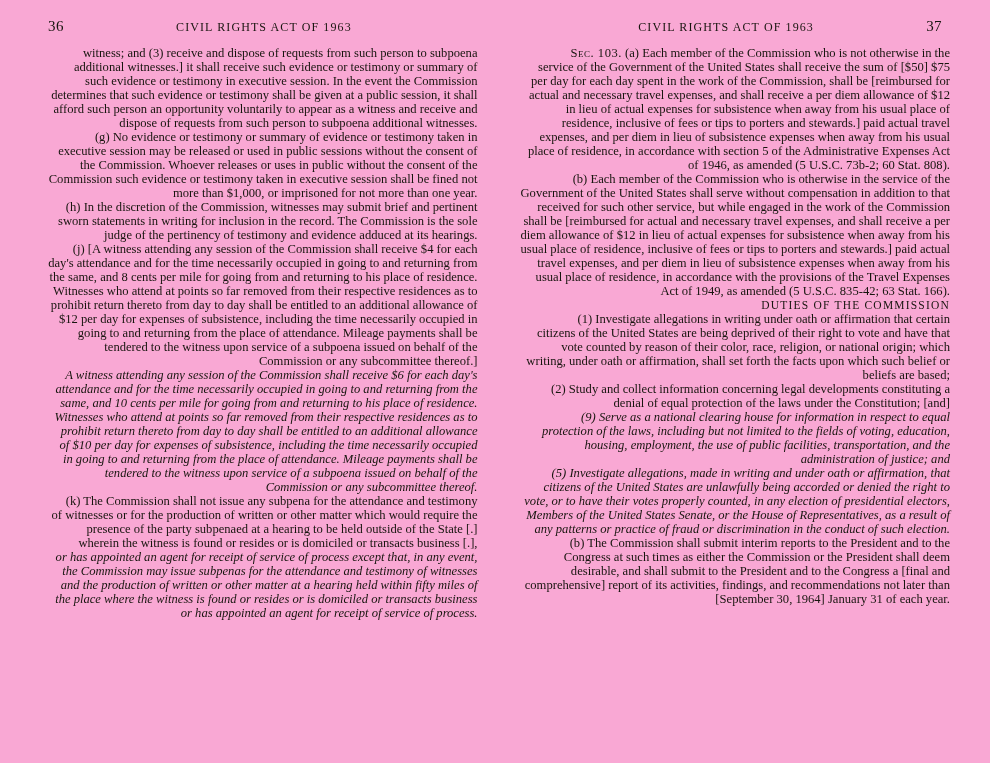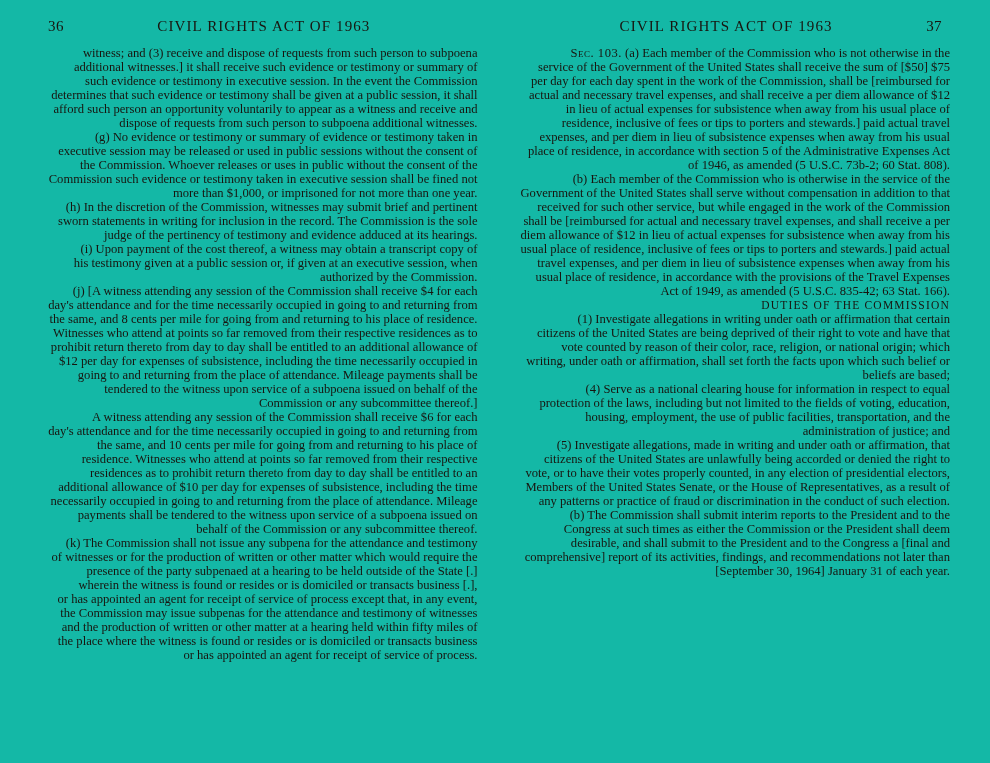--- a/index.html
+++ b/index.html
@@ -11,40 +11,40 @@
     width: 990px;
     height: 763px;
     overflow: hidden;
     font-family: "Liberation Serif", serif;
     color: #18150f;
   }
   .page {
     position: relative;
     width: 990px;
     height: 763px;
-    background: #14b8a6;
+    background: #f9a8d4;
   }
   .header {
     position: absolute;
     top: 18px;
     left: 48px;
     right: 48px;
     height: 20px;
     display: flex;
     align-items: baseline;
     justify-content: space-between;
     font-size: 13.5px;
     letter-spacing: 0.4px;
   }
   .header .folio {
     font-size: 15px;
     font-family: "Liberation Serif", serif;
   }
   .header .run-head {
-    font-size: 15px;
+    font-size: 12px;
     letter-spacing: 1.1px;
   }
   .hdr-left, .hdr-right {
     display: flex;
     align-items: baseline;
     width: 430px;
   }
   .hdr-left { justify-content: flex-start; }
   .hdr-right { justify-content: flex-end; }
   .hdr-left .run-head {
@@ -79,20 +79,21 @@
     text-indent: 16px;
     text-align: right;
   }
   .col p.noindent {
     text-indent: 0;
   }
   .col p.sub {
     text-indent: 16px;
   }
   .ital {
+    font-style: italic;
   }
   .secthead {
     font-variant: small-caps;
     letter-spacing: 0.5px;
     margin-left: 24px;
   }
   .center-head {
     text-align: center;
     text-indent: 0;
     font-variant: small-caps;
@@ -116,31 +117,31 @@
       <span class="folio">37</span>
     </div>
   </div>
 
   <div class="columns">
 
     <div class="col">
       <p class="noindent">witness; and (3) receive and dispose of requests from such person to subpoena additional witnesses.] it shall receive such evidence or testimony or summary of such evidence or testimony in executive session.  In the event the Commission determines that such evidence or testimony shall be given at a public session, it shall afford such person an opportunity voluntarily to appear as a witness and receive and dispose of requests from such person to subpoena additional witnesses.</p>
       <p>(g) No evidence or testimony or summary of evidence or testimony taken in executive session may be released or used in public sessions without the consent of the Commission.  Whoever releases or uses in public without the consent of the Commission such evidence or testimony taken in executive session shall be fined not more than $1,000, or imprisoned for not more than one year.</p>
       <p>(h) In the discretion of the Commission, witnesses may submit brief and pertinent sworn statements in writing for inclusion in the record.  The Commission is the sole judge of the pertinency of testimony and evidence adduced at its hearings.</p>
-      <p>(i) Upon payment of the cost thereof, a witness may obtain a transcript copy of his testimony given at a public session or, if given at an executive session, when authorized by the Commission.</p>
       <p>(j) [A witness attending any session of the Commission shall receive $4 for each day's attendance and for the time necessarily occupied in going to and returning from the same, and 8 cents per mile for going from and returning to his place of residence.  Witnesses who attend at points so far removed from their respective residences as to prohibit return thereto from day to day shall be entitled to an additional allowance of $12 per day for expenses of subsistence, including the time necessarily occupied in going to and returning from the place of attendance.  Mileage payments shall be tendered to the witness upon service of a subpoena issued on behalf of the Commission or any subcommittee thereof.]</p>
       <p class="ital">A witness attending any session of the Commission shall receive $6 for each day's attendance and for the time necessarily occupied in going to and returning from the same, and 10 cents per mile for going from and returning to his place of residence.  Witnesses who attend at points so far removed from their respective residences as to prohibit return thereto from day to day shall be entitled to an additional allowance of $10 per day for expenses of subsistence, including the time necessarily occupied in going to and returning from the place of attendance.  Mileage payments shall be tendered to the witness upon service of a subpoena issued on behalf of the Commission or any subcommittee thereof.</p>
       <p>(k) The Commission shall not issue any subpena for the attendance and testimony of witnesses or for the production of written or other matter which would require the presence of the party subpenaed at a hearing to be held outside of the State [.] wherein the witness is found or resides or is domiciled or transacts business [.],</p>
       <p class="ital noindent">or has appointed an agent for receipt of service of process except that, in any event, the Commission may issue subpenas for the attendance and testimony of witnesses and the production of written or other matter at a hearing held within fifty miles of the place where the witness is found or resides or is domiciled or transacts business or has appointed an agent for receipt of service of process.</p>
     </div>
 
     <div class="col">
       <p><span class="secthead">Sec. 103.</span> <span>(a)  Each member of the Commission who is not otherwise in the service of the Government of the United States shall receive the sum of [$50] $75 per day for each day spent in the work of the Commission, shall be [reimbursed for actual and necessary travel expenses, and shall receive a per diem allowance of $12 in lieu of actual expenses for subsistence when away from his usual place of residence, inclusive of fees or tips to porters and stewards.] paid actual travel expenses, and per diem in lieu of subsistence expenses when away from his usual place of residence, in accordance with section 5 of the Administrative Expenses Act of 1946, as amended (5 U.S.C. 73b-2; 60 Stat. 808).</span></p>
       <p>(b)  Each member of the Commission who is otherwise in the service of the Government of the United States shall serve without compensation in addition to that received for such other service, but while engaged in the work of the Commission shall be [reimbursed for actual and necessary travel expenses, and shall receive a per diem allowance of $12 in lieu of actual expenses for subsistence when away from his usual place of residence, inclusive of fees or tips to porters and stewards.] paid actual travel expenses, and per diem in lieu of subsistence expenses when away from his usual place of residence, in accordance with the provisions of the Travel Expenses Act of 1949, as amended (5 U.S.C. 835-42; 63 Stat. 166).</p>
       <p class="center-head">DUTIES OF THE COMMISSION</p>
       <p class="sub">(1)  Investigate allegations in writing under oath or affirmation that certain citizens of the United States are being deprived of their right to vote and have that vote counted by reason of their color, race, religion, or national origin; which writing, under oath or affirmation, shall set forth the facts upon which such belief or beliefs are based;</p>
-      <p class="sub ital">(4)  Serve as a national clearing house for information in respect to equal protection of the laws, including but not limited to the fields of voting, education, housing, employment, the use of public facilities, transportation, and the administration of justice; and</p>
+      <p class="sub">(2)  Study and collect information concerning legal developments constituting a denial of equal protection of the laws under the Constitution; [and]</p>
+      <p class="sub ital">(9)  Serve as a national clearing house for information in respect to equal protection of the laws, including but not limited to the fields of voting, education, housing, employment, the use of public facilities, transportation, and the administration of justice; and</p>
       <p class="sub ital">(5)  Investigate allegations, made in writing and under oath or affirmation, that citizens of the United States are unlawfully being accorded or denied the right to vote, or to have their votes properly counted, in any election of presidential electors, Members of the United States Senate, or the House of Representatives, as a result of any patterns or practice of fraud or discrimination in the conduct of such election.</p>
       <p>(b)  The Commission shall submit interim reports to the President and to the Congress at such times as either the Commission or the President shall deem desirable, and shall submit to the President and to the Congress a [final and comprehensive] report of its activities, findings, and recommendations not later than [September 30, 1964] January 31 of each year.</p>
     </div>
 
   </div>
 </div>
 
 </body></html>

